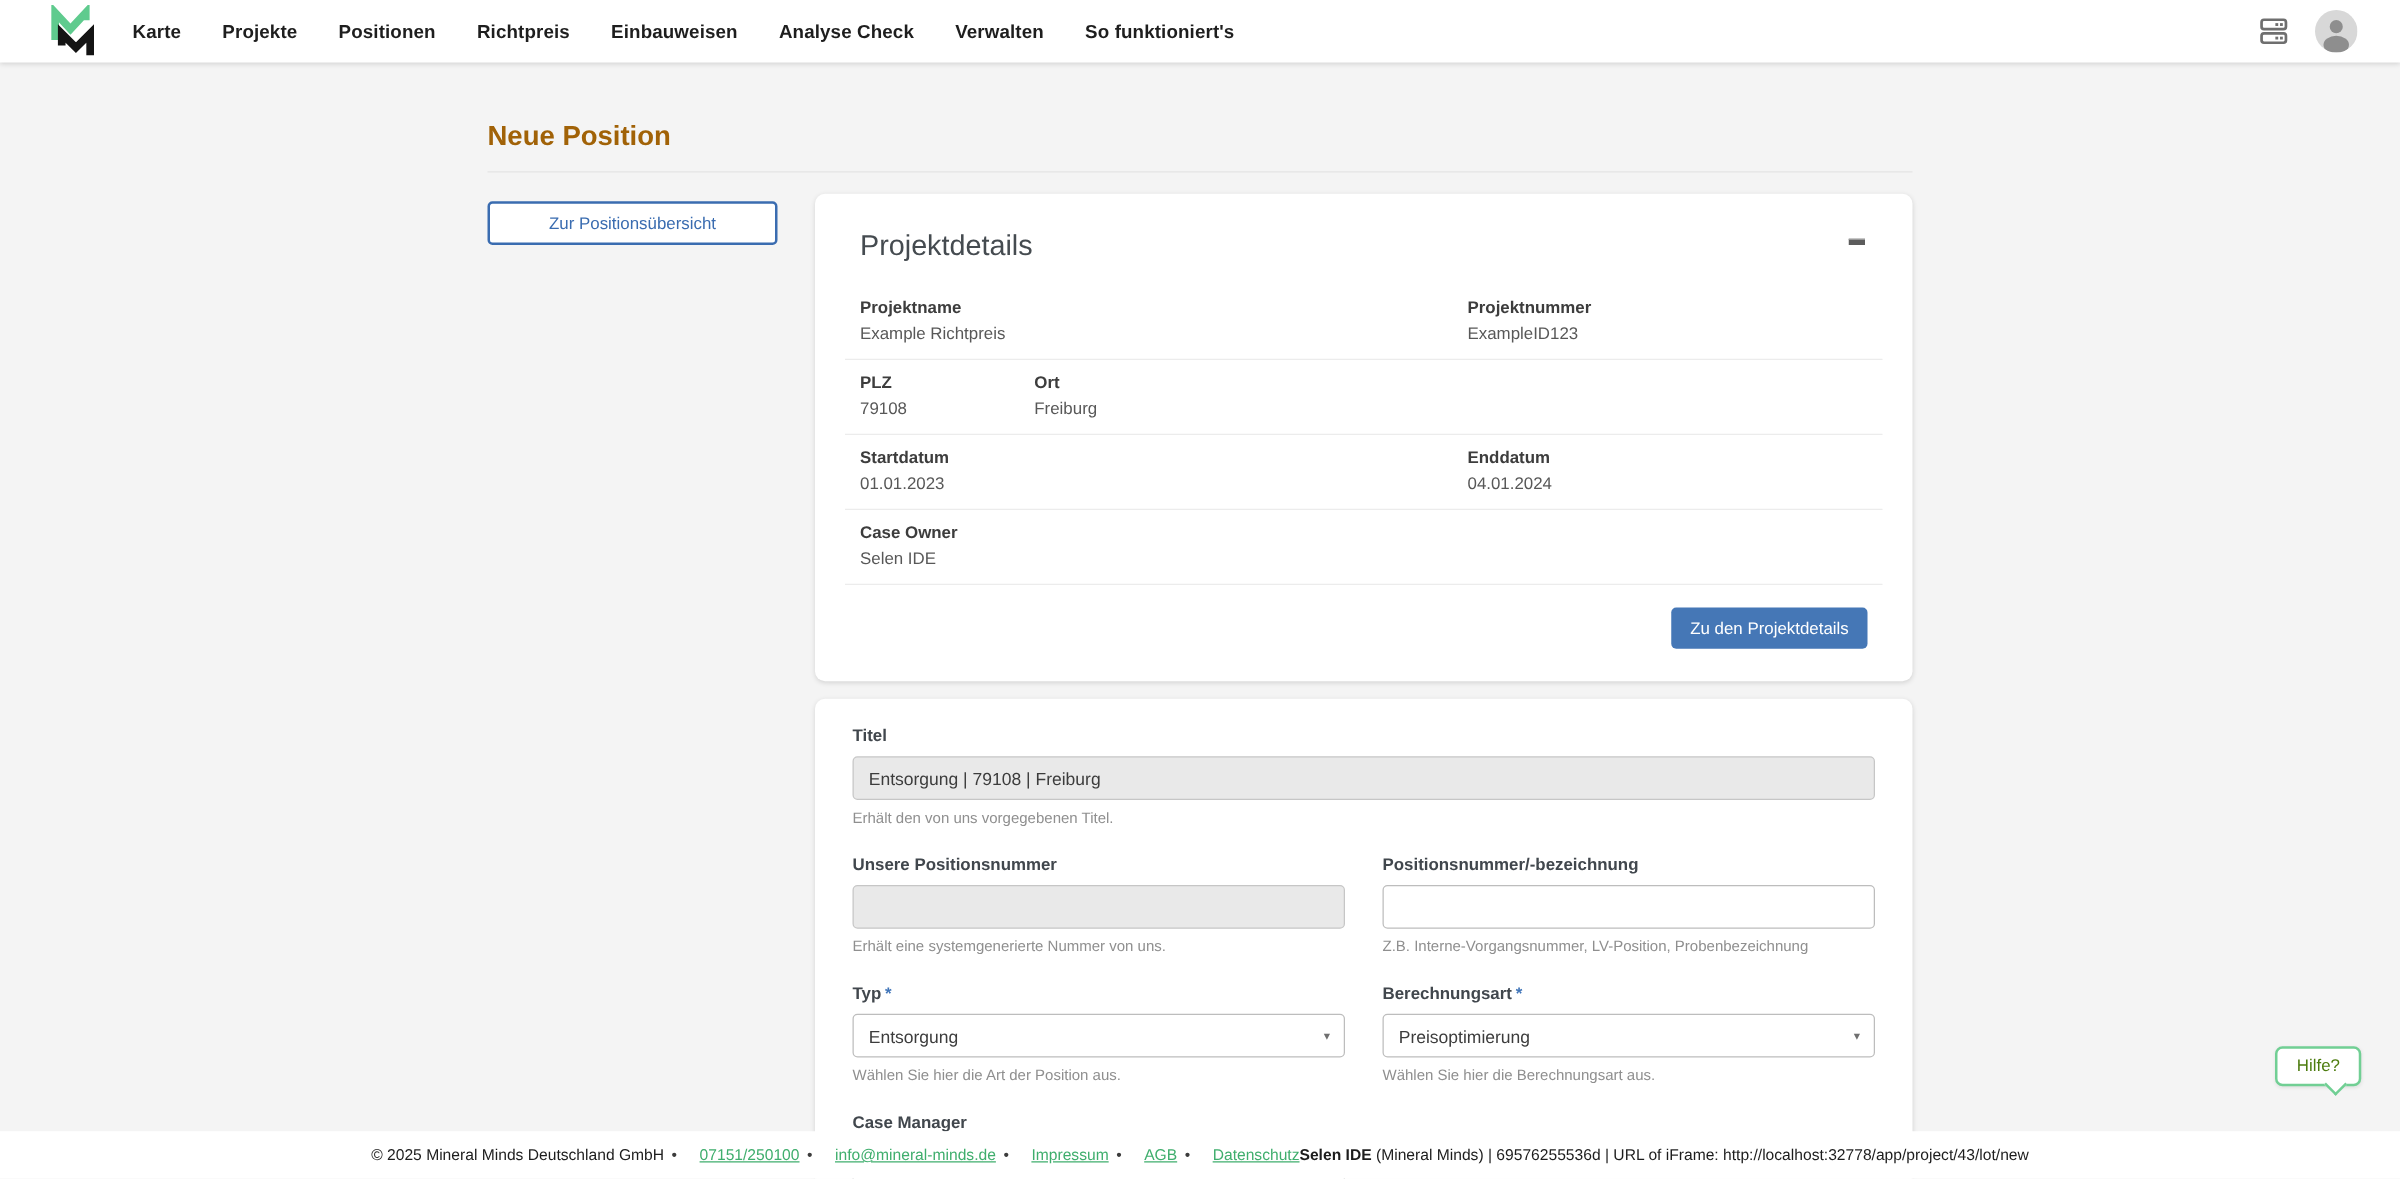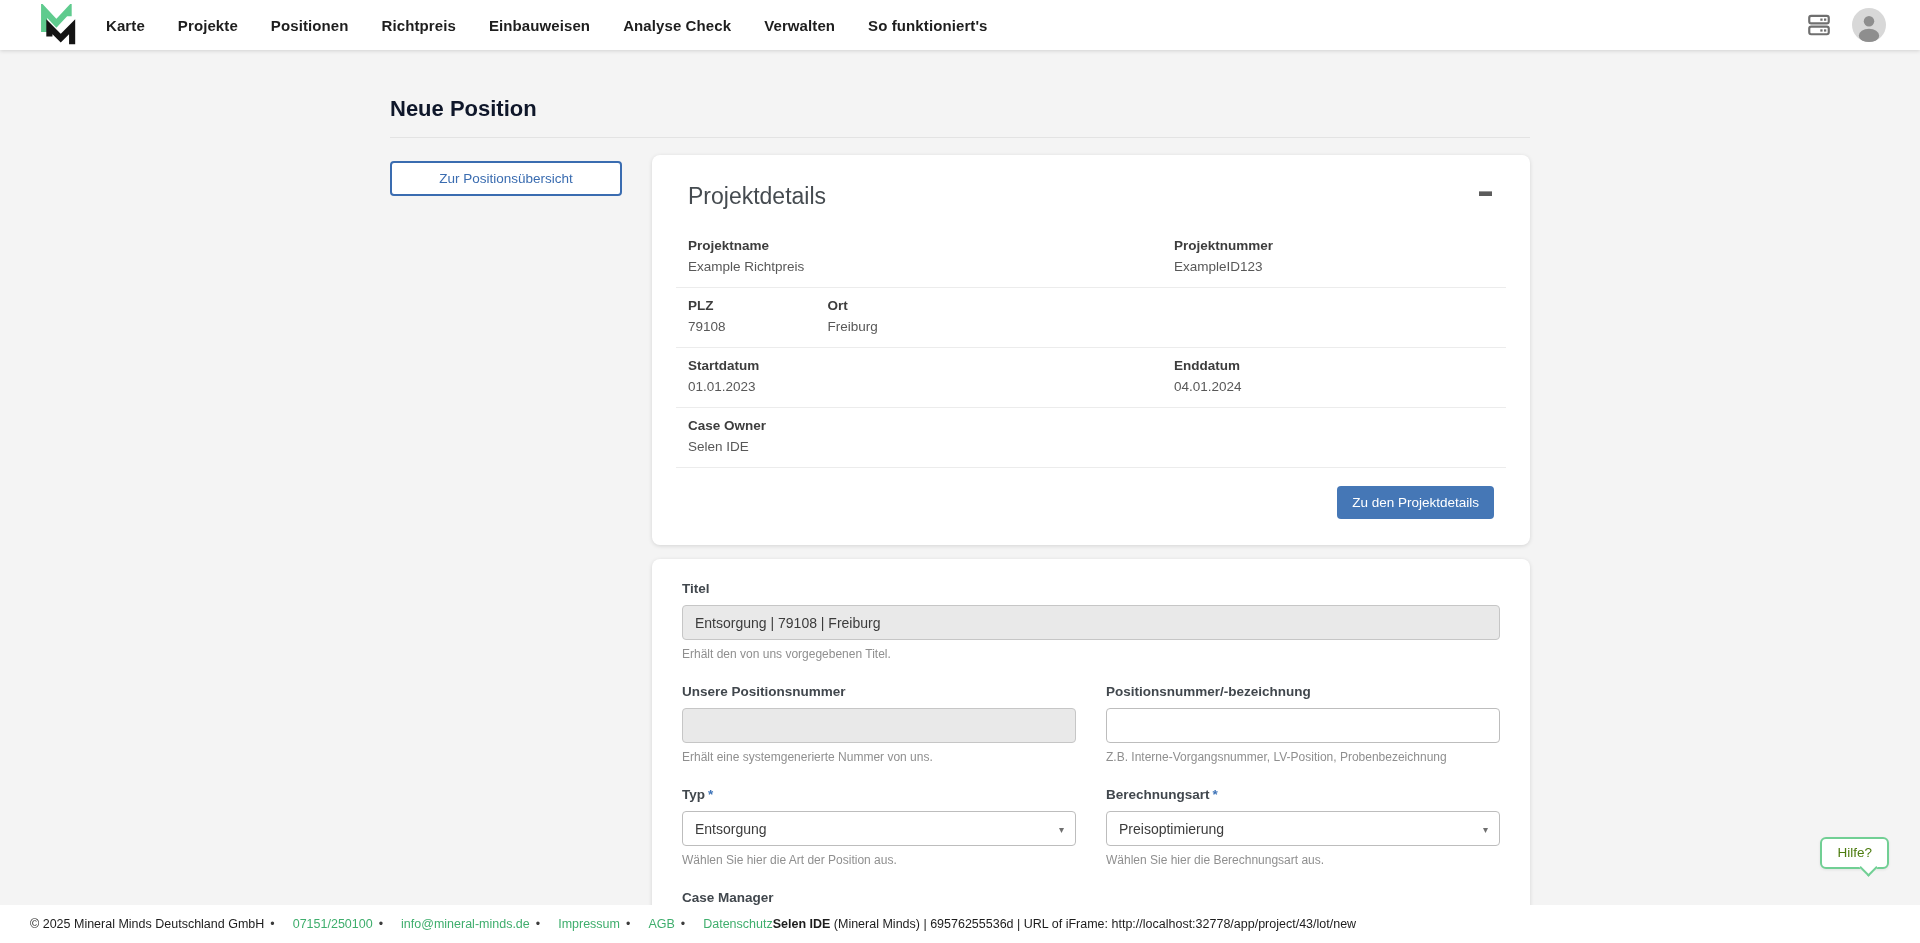--- a/index.html
+++ b/index.html
@@ -19,21 +19,21 @@
   .nav-items { display:flex; gap:33px; margin-left:24px; }
   .nav-item {
     font-size:15px; font-weight:700; color:#1e1e1e; cursor:pointer;
     letter-spacing:.1px; white-space:nowrap;
   }
   .nav-right { margin-left:auto; display:flex; align-items:center; gap:20px; }
   .icon-btn { cursor:pointer; display:flex; align-items:center; }
 
   
   .content { width:1140px; margin:0 auto; padding-top:46px; }
-  .page-title { font-size:22px; font-weight:700; color:#0f172a; margin:0 0 15px 0; }
+  .page-title { font-size:22px; font-weight:700; color:#a16207; margin:0 0 15px 0; }
   .title-divider { border-bottom:1px solid #e3e3e3; }
   .columns { display:flex; gap:30px; margin-top:23px; align-items:flex-start; }
   .left-col { width:232px; flex:none; }
   .right-col { flex:1; }
 
   .outline-btn {
     display:block; width:100%; background:#fff; border:2px solid #3a6cb0;
     border-radius:4px; color:#3a6cb0; font-size:13.5px; font-family:inherit;
     padding:8px 0; cursor:pointer; text-align:center;
   }
@@ -95,26 +95,26 @@
   }
   .help-bubble::after {
     content:""; position:absolute; right:12px; bottom:-7px; width:11px; height:11px;
     background:#fff; border-right:2px solid #71cf94; border-bottom:2px solid #71cf94;
     transform:rotate(45deg);
   }
 
   
   .footer {
     position:absolute; left:0; right:0; bottom:0; height:38px; z-index:10;
-    background:#fff; display:flex; align-items:center; justify-content:flex-start;
+    background:#fff; display:flex; align-items:center; justify-content:center;
     padding:0 30px; font-size:12.5px; color:#1d1d1d;
   }
   .footer-left { display:flex; align-items:center; gap:6px; white-space:nowrap; }
   .footer-sep { color:#3c3c3c; }
-  .footer-link { color:#3fae6d; cursor:pointer;padding-left:12px; }
+  .footer-link { color:#3fae6d; text-decoration:underline; cursor:pointer;padding-left:12px; }
   .session-bold { font-weight:700; }
 </style>
 </head>
 <body>
 
 <div class="navbar">
   <svg class="logo" viewBox="0 0 48 48">
     <polyline points="7,32 7,7 21,22 35,7 35,14" fill="none" stroke="#5fcb8e" stroke-width="7"></polyline>
     <polyline points="13,37 13,26 26,39 39,26 39,46" fill="none" stroke="#141414" stroke-width="7"></polyline>
   </svg>

